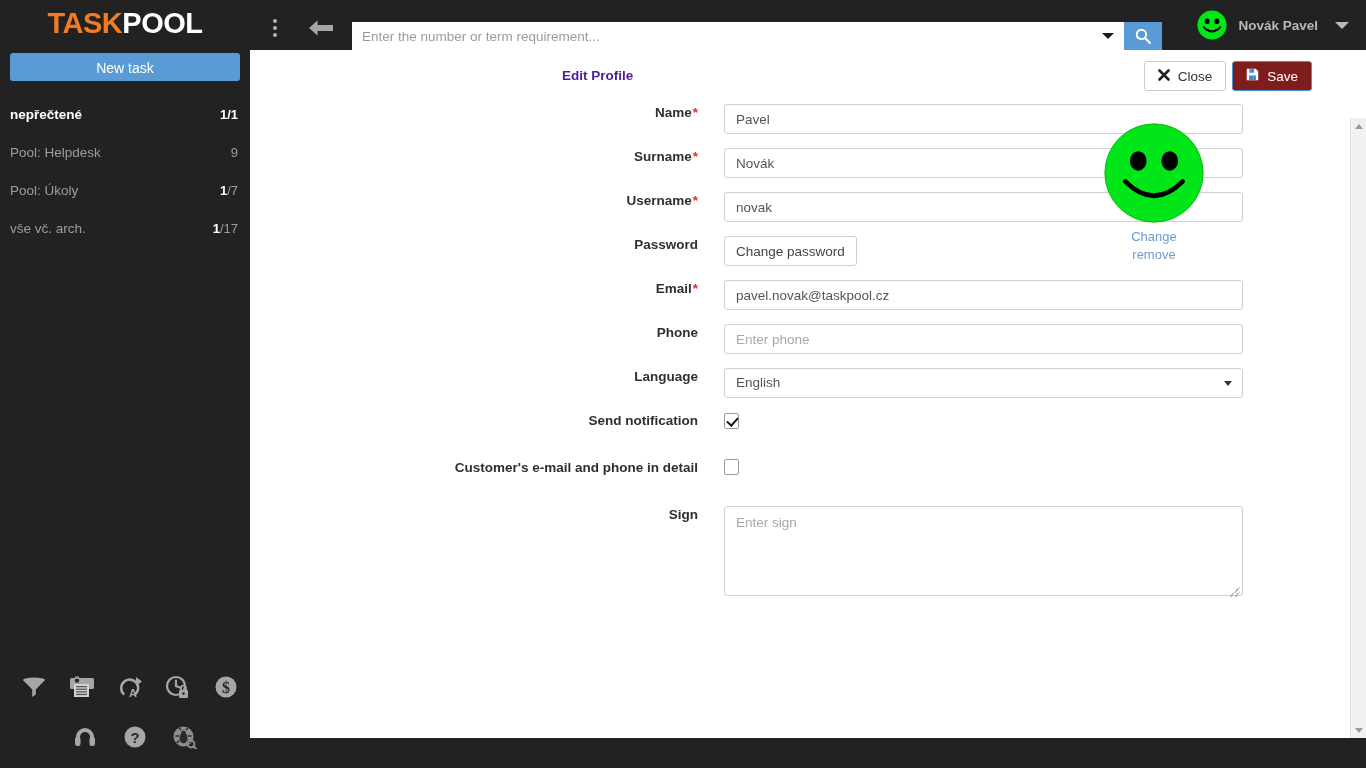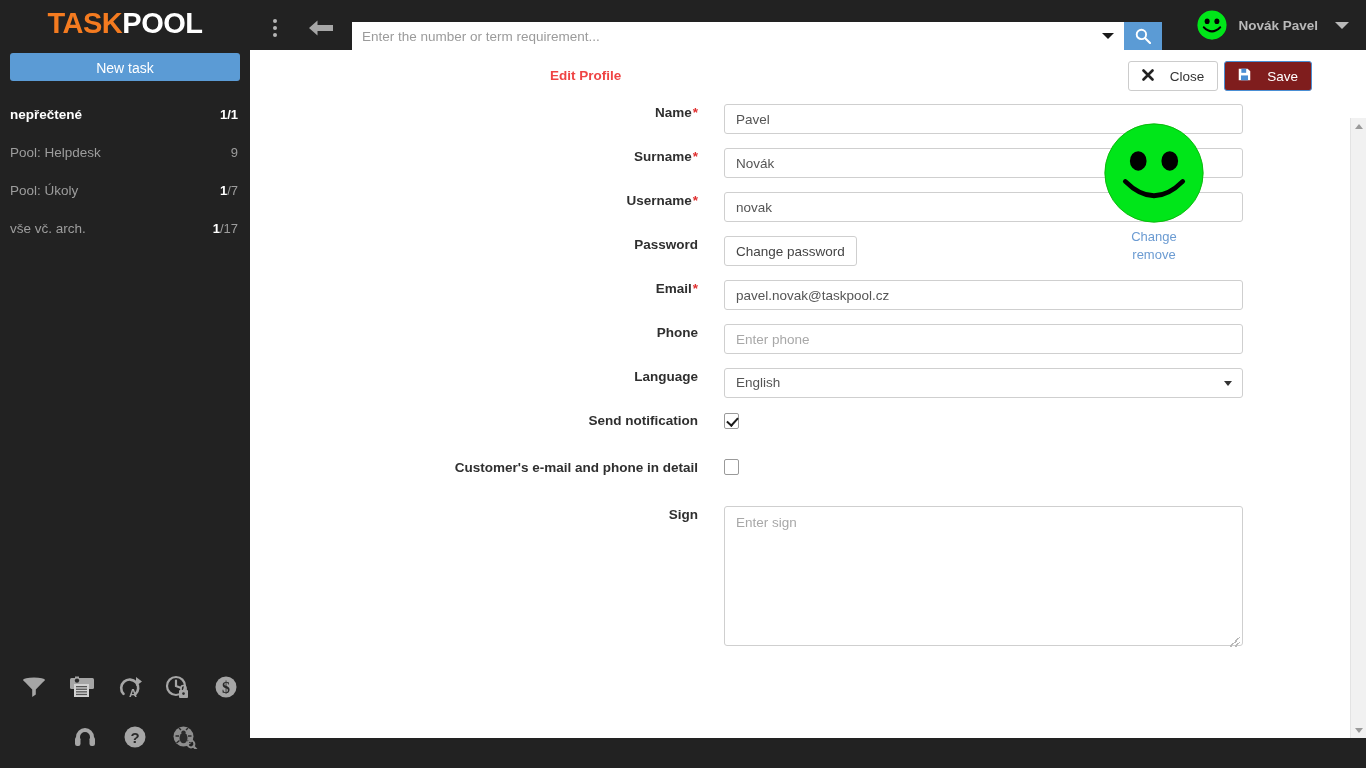--- a/index.html
+++ b/index.html
@@ -141,30 +141,30 @@
     position: absolute; left: 250px; top: 50px;
     width: 1116px; height: 688px;
     background: #ffffff;
     overflow: hidden;
   }
   #form-head {
     position: relative;
     height: 48px;
   }
   #form-title {
-    position: absolute; left: 300px; top: 18px;
-    font-size: 13.5px; font-weight: bold; color: #ef4444;
+    position: absolute; left: 312px; top: 18px;
+    font-size: 13.5px; font-weight: bold; color: #4c1d95;
   }
   #head-buttons {
     position: absolute; right: 54px; top: 11px;
     display: flex; gap: 6px;
   }
   .btn {
     height: 30px; padding: 0 13px;
-    display: flex; align-items: center; gap: 16px;
+    display: flex; align-items: center; gap: 8px;
     font-size: 13.5px; border-radius: 3px; cursor: pointer;
     font-family: "Liberation Sans", sans-serif;
   }
   .btn-close { background: #ffffff; border: 1px solid #ccc; color: #333; }
   .btn-save { background: #7f1d1d; border: 1px solid #4a8fd4; color: #ffffff; }
 
   
   #form-body { position: relative; padding-top: 6px; }
   .frow {
     display: flex; align-items: flex-start;
@@ -223,21 +223,21 @@
   .cbx.checked::after {
     content: "";
     position: absolute; left: 4px; top: 1px;
     width: 5px; height: 9px;
     border: solid #1a1a1a;
     border-width: 0 2px 2px 0;
     transform: rotate(42deg);
   }
 
   .ta {
-    width: 519px; height: 140px;
+    width: 519px; height: 90px;
     border: 1px solid #cfcfcf; border-radius: 3px;
     padding: 8px 11px;
     font-size: 13.5px; color: #a16207;
     font-family: "Liberation Sans", sans-serif;
     resize: none; outline: none; background: #fff;
   }
   .ta::placeholder { color: #a8a8a8; }
   .ta-wrap { position: relative; width: 519px; }
   .ta-grip {
     position: absolute; right: 3px; bottom: 3px;

